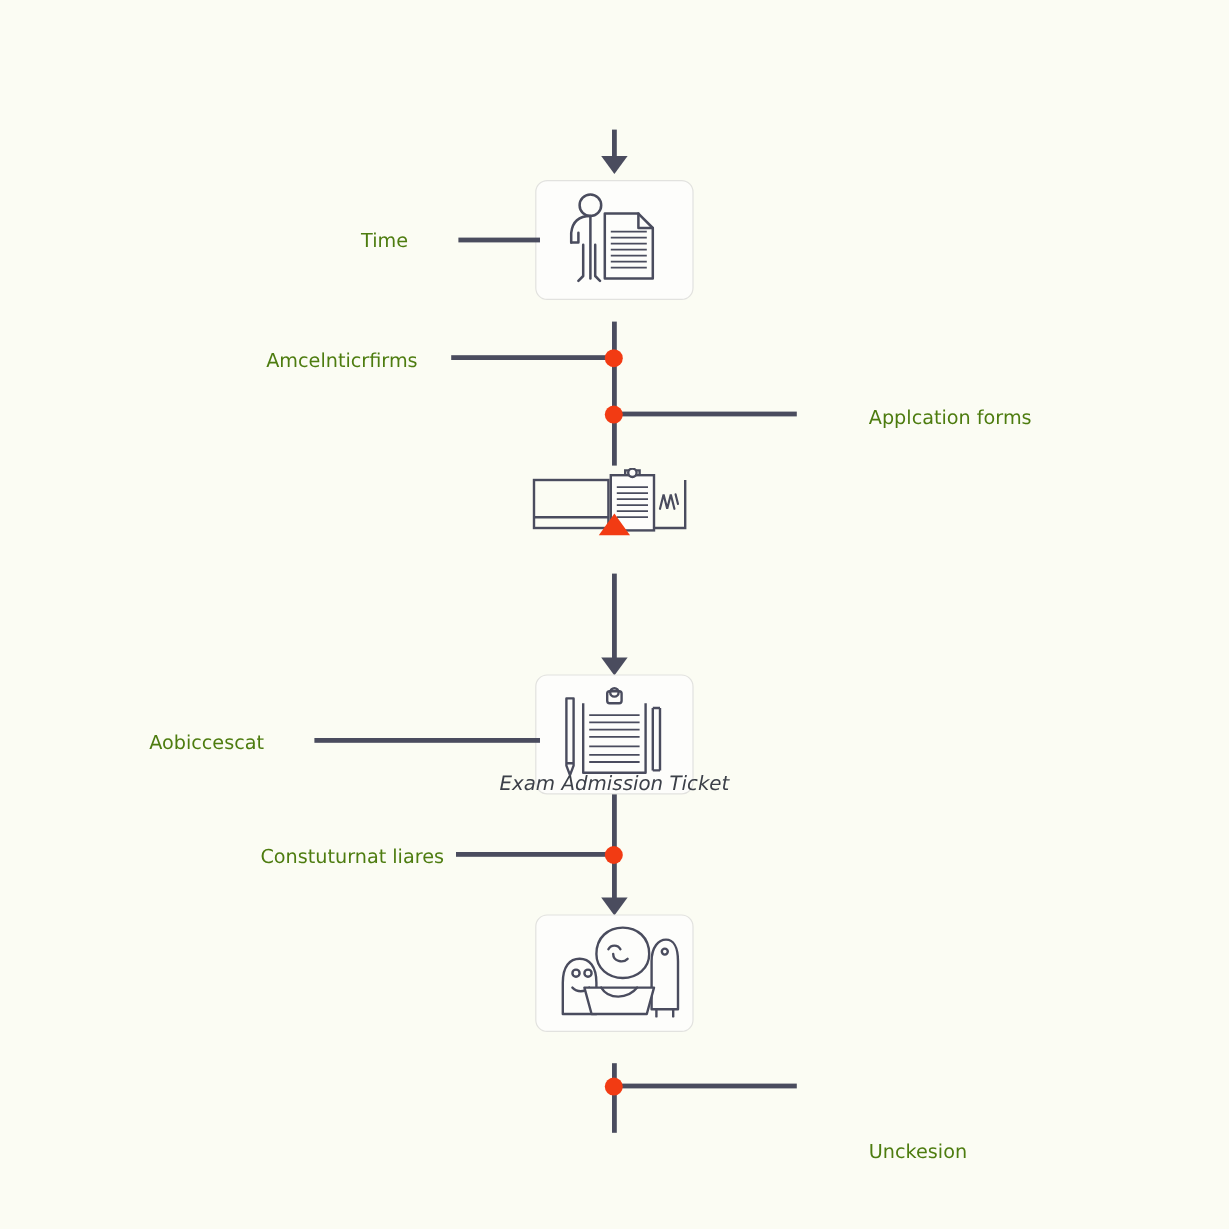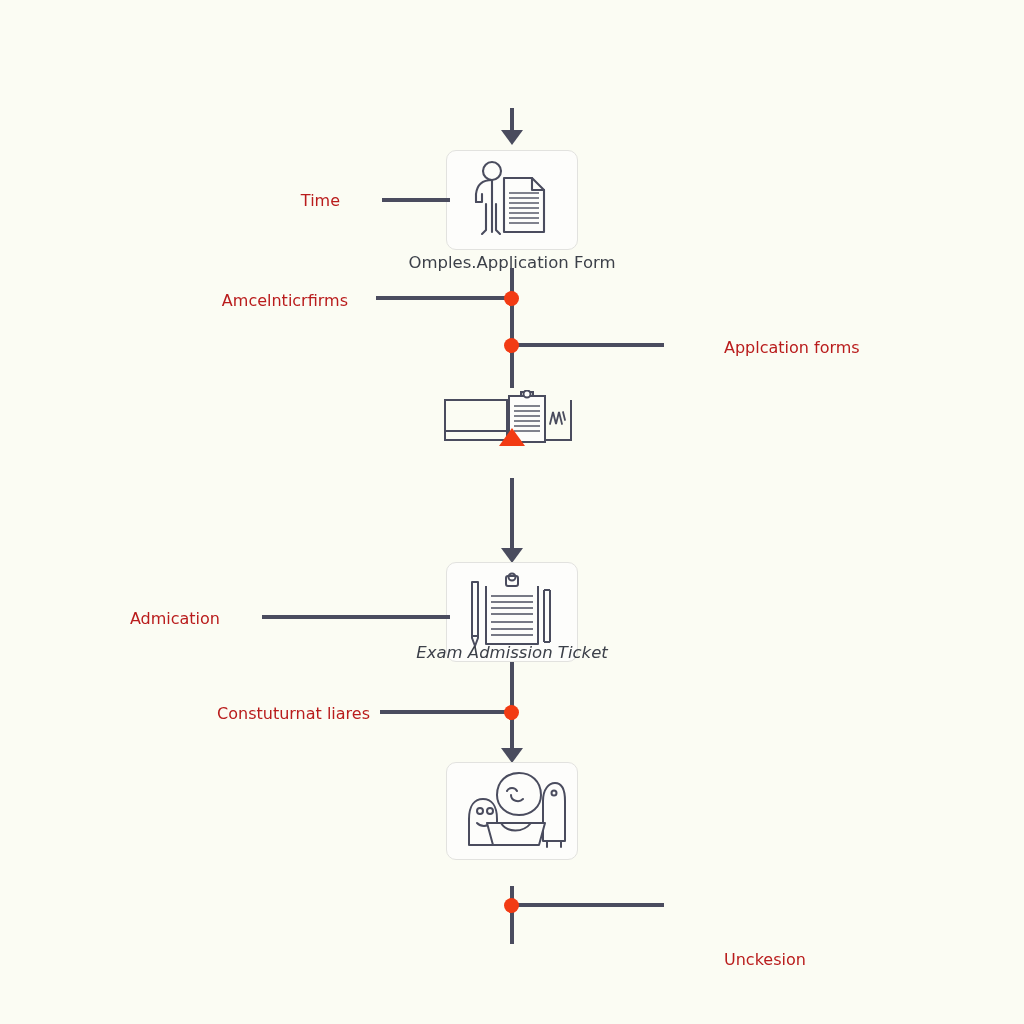--- a/index.html
+++ b/index.html
@@ -96,21 +96,21 @@
     font-size: 16.5px;
     color: #3c4049;
     font-family: "DejaVu Sans", sans-serif;
     white-space: nowrap;
   }
 
   
   .side-label {
     position: absolute;
     font-size: 16px;
-    color: #b91c1c;
+    color: #4d7c0f;
     font-family: "DejaVu Sans", sans-serif;
     white-space: nowrap;
   }
   .side-label.left  { text-align: right; }
   .side-label.right { text-align: left; margin-left: 30px; }
 
   svg { display: block; }
 </style>
 </head>
 <body>
@@ -139,21 +139,20 @@
           <line x1="45" y1="38" x2="75" y2="38"></line>
           <line x1="45" y1="43" x2="75" y2="43"></line>
           <line x1="45" y1="48" x2="75" y2="48"></line>
           <line x1="45" y1="53" x2="75" y2="53"></line>
           <line x1="45" y1="58" x2="75" y2="58"></line>
           <line x1="45" y1="63" x2="75" y2="63"></line>
         </g>
       </svg>
     </span>
   </div>
-  <div class="node-caption" style="left:282px; top:253px;">Omples.Application Form</div>
 
   <div class="side-label left" style="left:200px; top:191px; width:140px;">Time</div>
   <div class="hline" style="left:382px; top:198px; width:68px;"></div>
 
   <div class="vline" style="top:268px; height:120px;"></div>
 
   <div class="side-label left" style="left:120px; top:291px; width:228px;">Amcelnticrfirms</div>
   <div class="hline" style="left:376px; top:296px; width:136px;"></div>
   <div class="dot" style="top:291px;"></div>
 
@@ -213,21 +212,21 @@
           <line x1="29" y1="42" x2="71" y2="42"></line>
           <line x1="29" y1="50" x2="71" y2="50"></line>
           <line x1="29" y1="57" x2="71" y2="57"></line>
           <line x1="29" y1="63" x2="71" y2="63"></line>
         </g>
       </svg>
     </span>
   </div>
   <div class="node-caption" style="left:282px; top:643px;font-style:italic;">Exam Admission Ticket</div>
 
-  <div class="side-label left" style="left:60px; top:609px; width:160px;">Admication</div>
+  <div class="side-label left" style="left:60px; top:609px; width:160px;">Aobiccescat</div>
   <div class="hline" style="left:262px; top:615px; width:188px;"></div>
 
   <div class="vline" style="top:662px; height:90px;"></div>
   <div class="arrowhead" style="top:748px;"></div>
 
   <div class="side-label left" style="left:120px; top:704px; width:250px;">Constuturnat liares</div>
   <div class="hline" style="left:380px; top:710px; width:132px;"></div>
   <div class="dot" style="top:705px;"></div>
 
   <div class="node-box" style="left:446px; top:762px; height:98px;">

